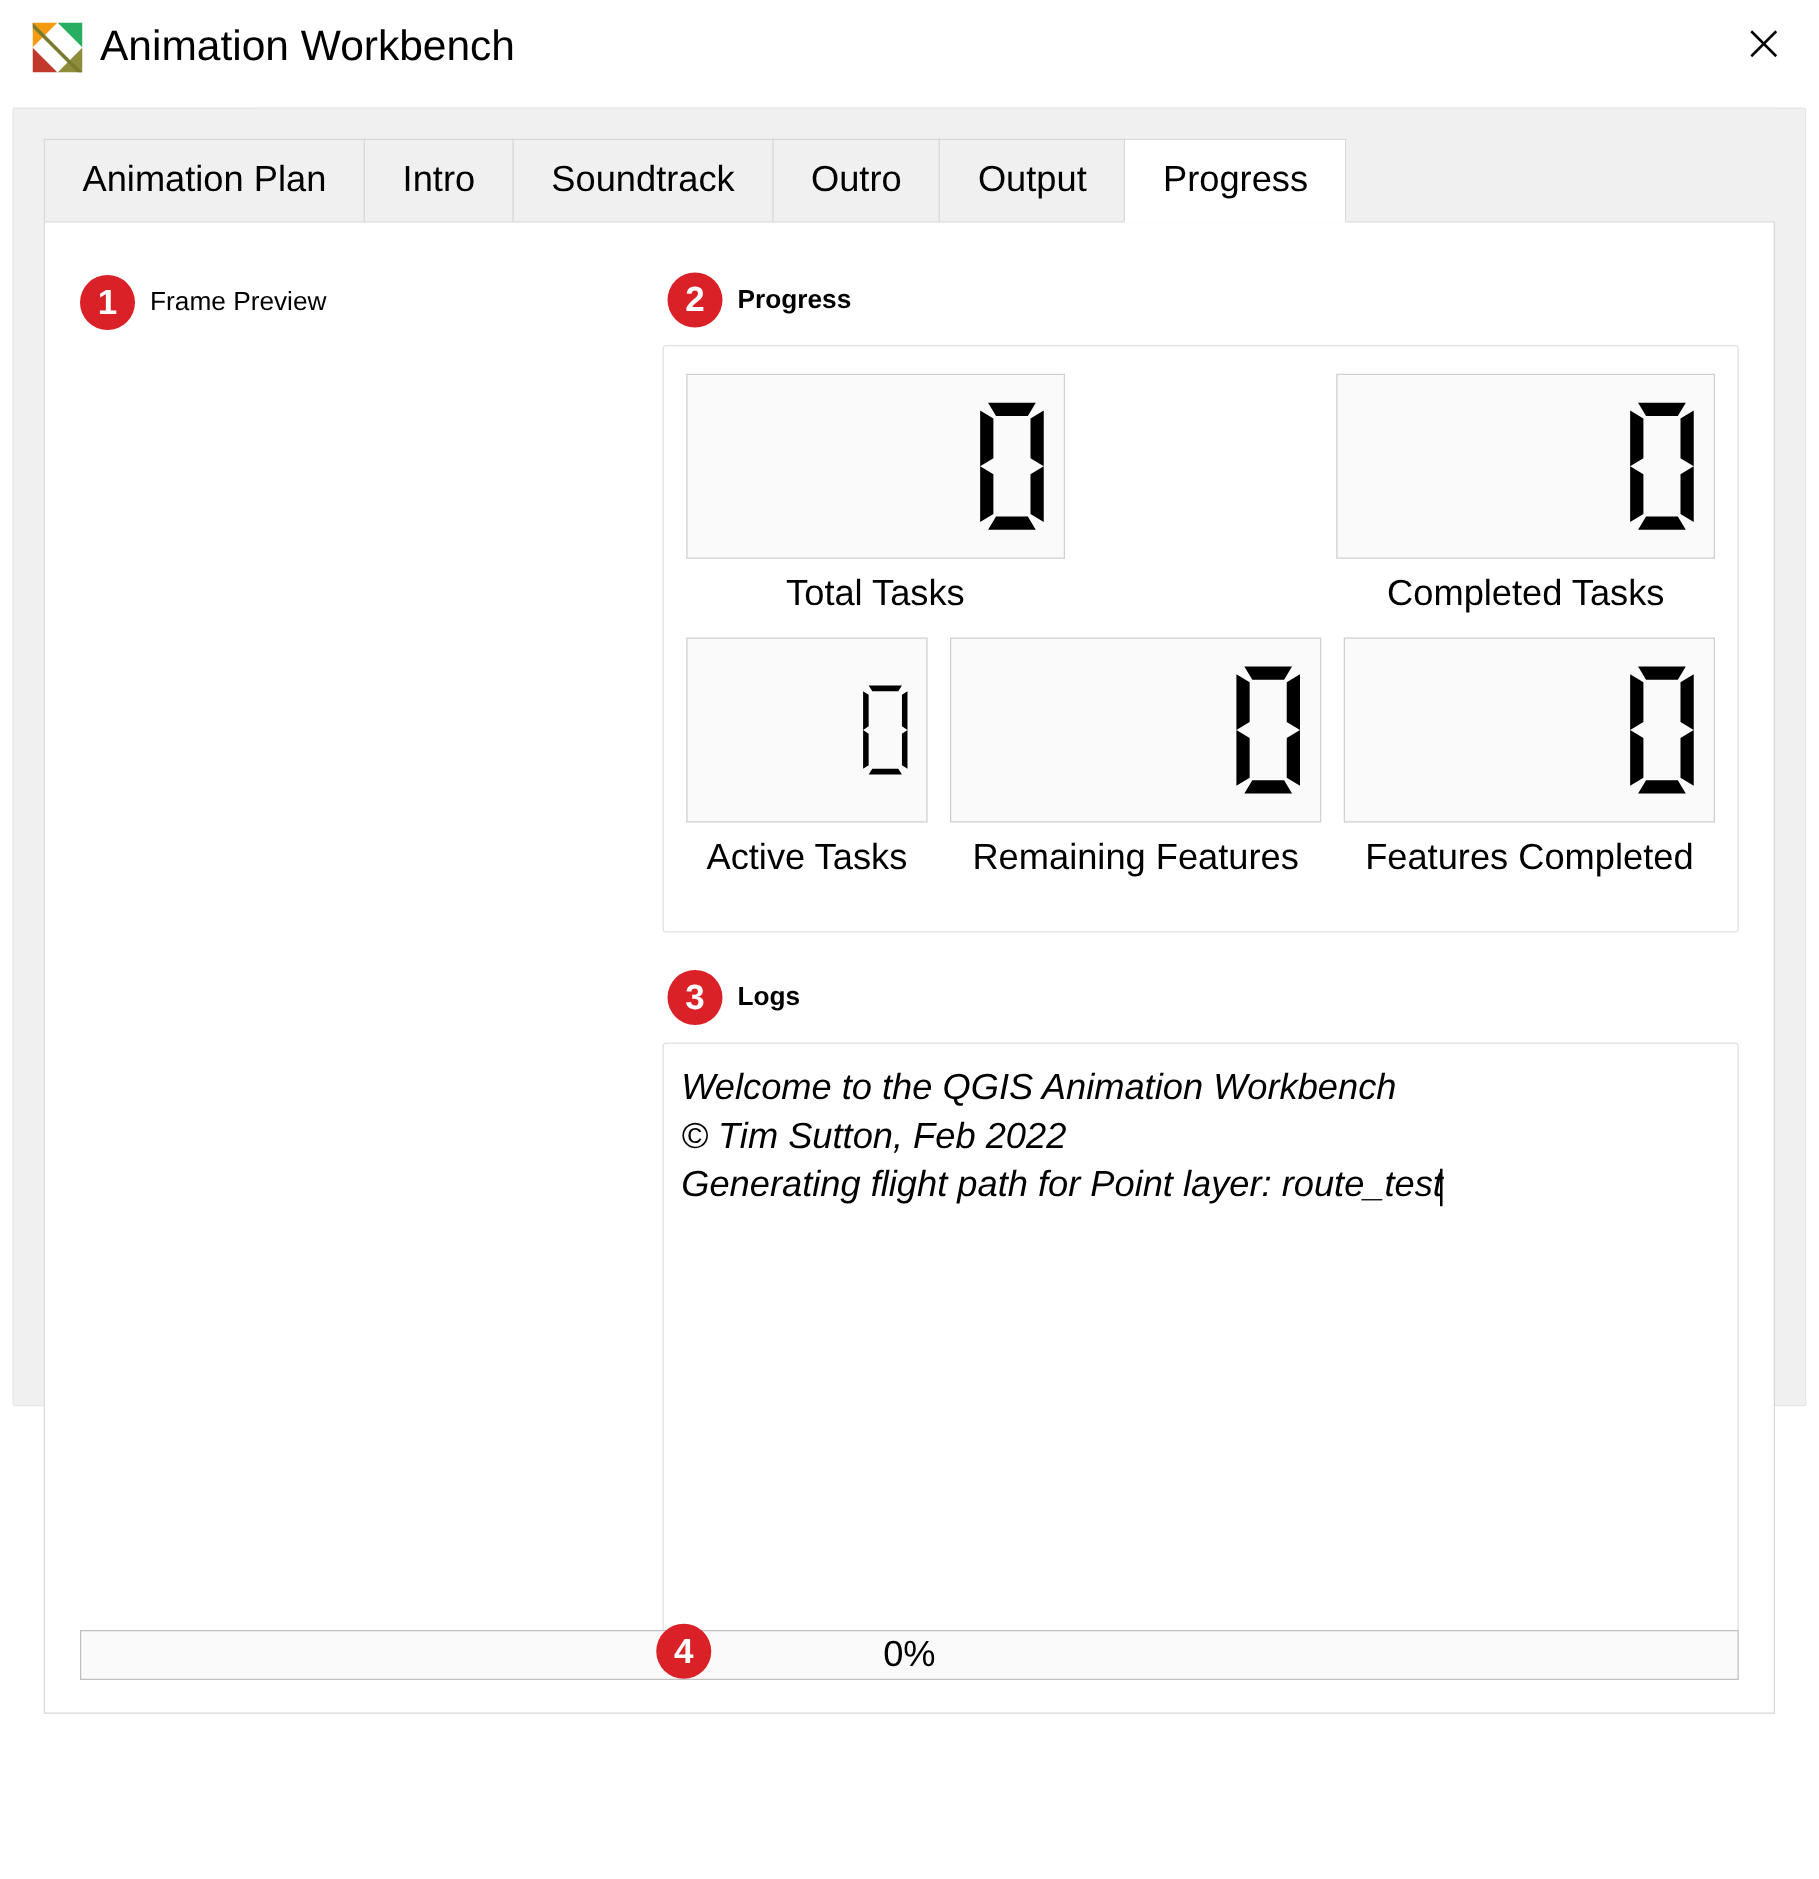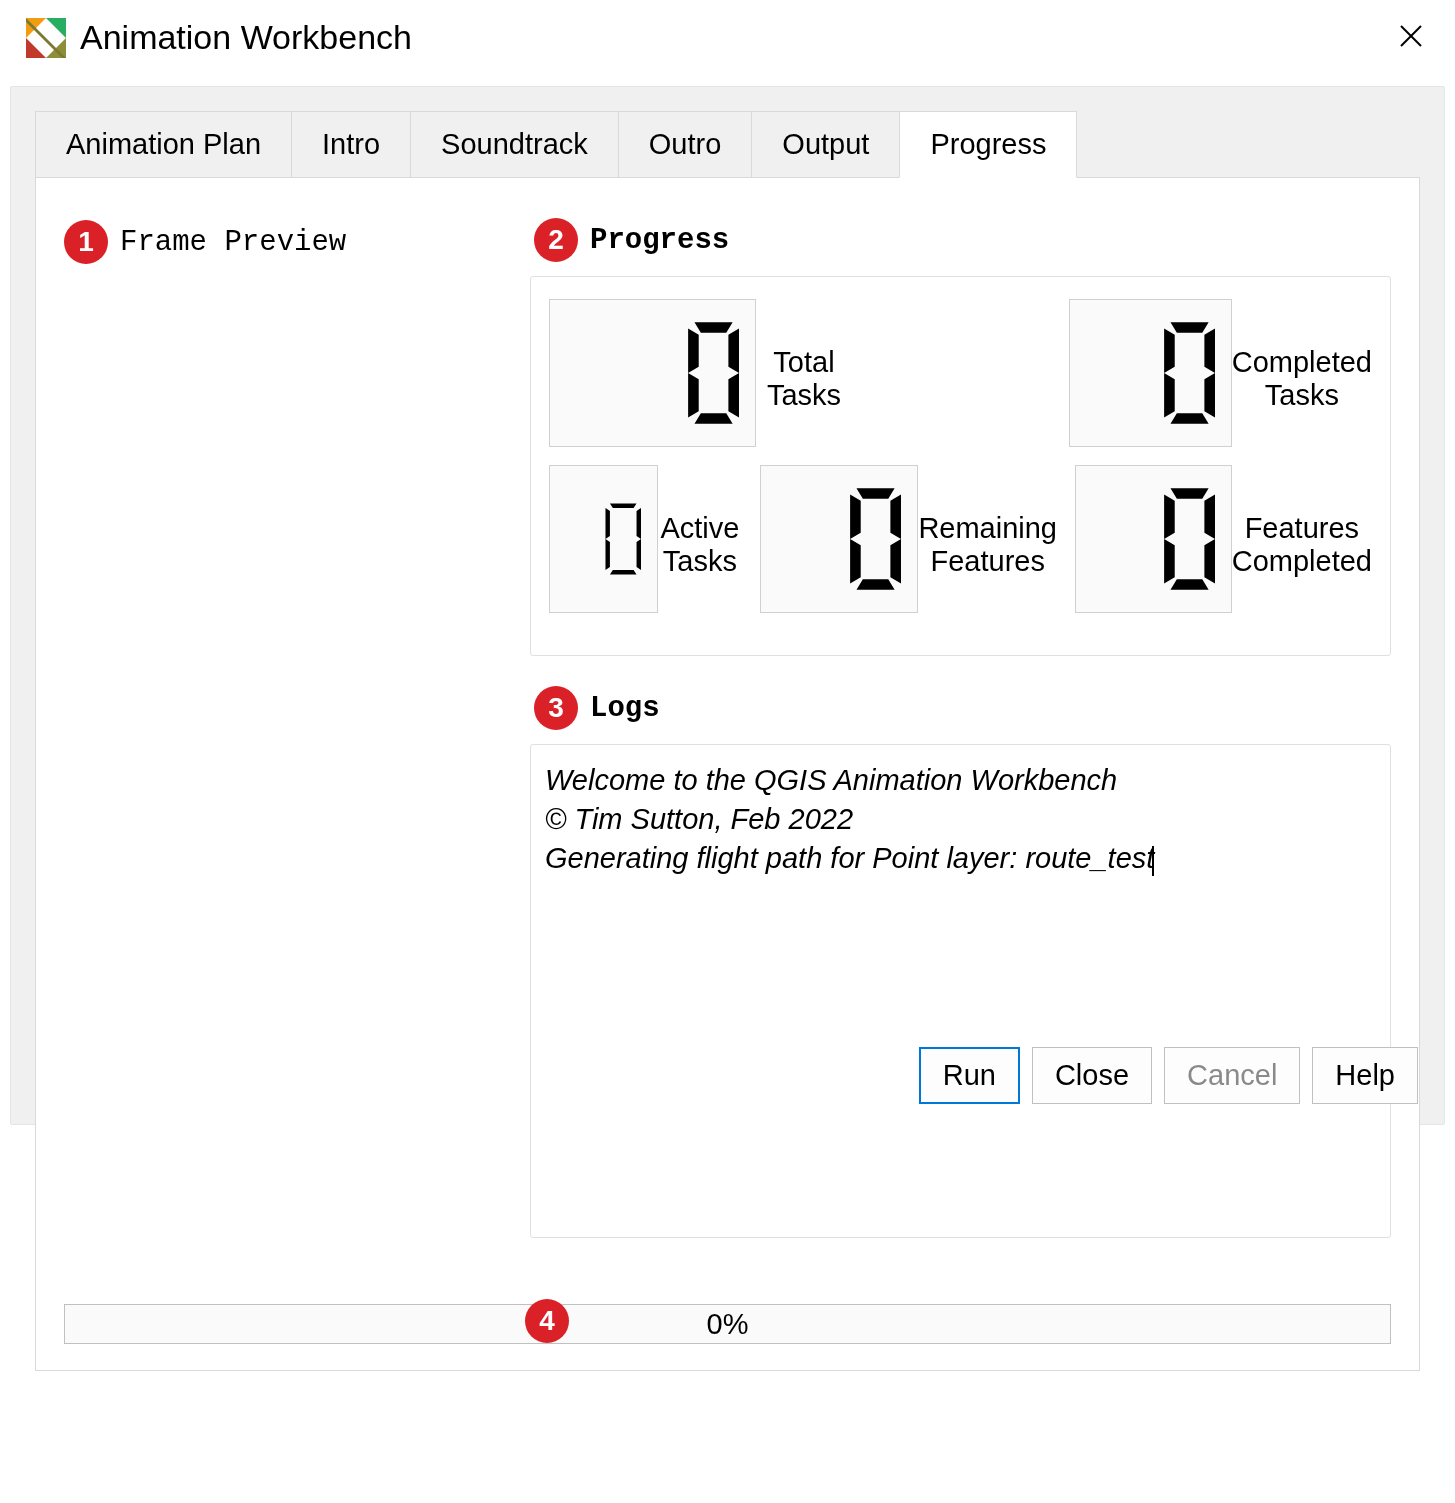--- a/index.html
+++ b/index.html
@@ -100,23 +100,22 @@
       font-weight: 700;
       margin-right: 12px;
       flex-shrink: 0;
     }
     .section-head {
       display: flex;
       align-items: center;
       margin-bottom: 14px;
     }
     .section-title {
-      font-size: 29px;
-      color: #000;
-      font-family: Liberation Mono, monospace;
+      font-size: 21px;
+      color: #000;
     }
     .section-title.bold {
       font-weight: 700;
     }
     .frame-preview-row {
       display: flex;
       align-items: center;
       margin-top: 2px;
     }
     .progress-group {
@@ -130,21 +129,21 @@
       display: flex;
       gap: 18px;
       margin-bottom: 18px;
     }
     .counter-row.row1 {
       justify-content: space-between;
     }
     .counter-box {
       flex: 1;
       display: flex;
-      flex-direction: row;
+      flex-direction: column;
       align-items: center;
     }
     .counter-box.spacer1 {
       flex: 0.6;
     }
     .lcd {
       width: 100%;
       height: 148px;
       border: 1px solid #d0d0d0;
       display: flex;
@@ -357,19 +356,13 @@
     </div>
 
     <div class="progress-bar-row">
       <div class="progress-bar">
         <span class="badge badge-inline">4</span>
         <span>0%</span>
       </div>
     </div>
   </div>
 
-  <div class="button-row">
-    <button class="btn primary">Run</button>
-    <button class="btn">Close</button>
-    <button class="btn disabled">Cancel</button>
-    <button class="btn">Help</button>
-  </div>
 </div>
 
 </body></html>

